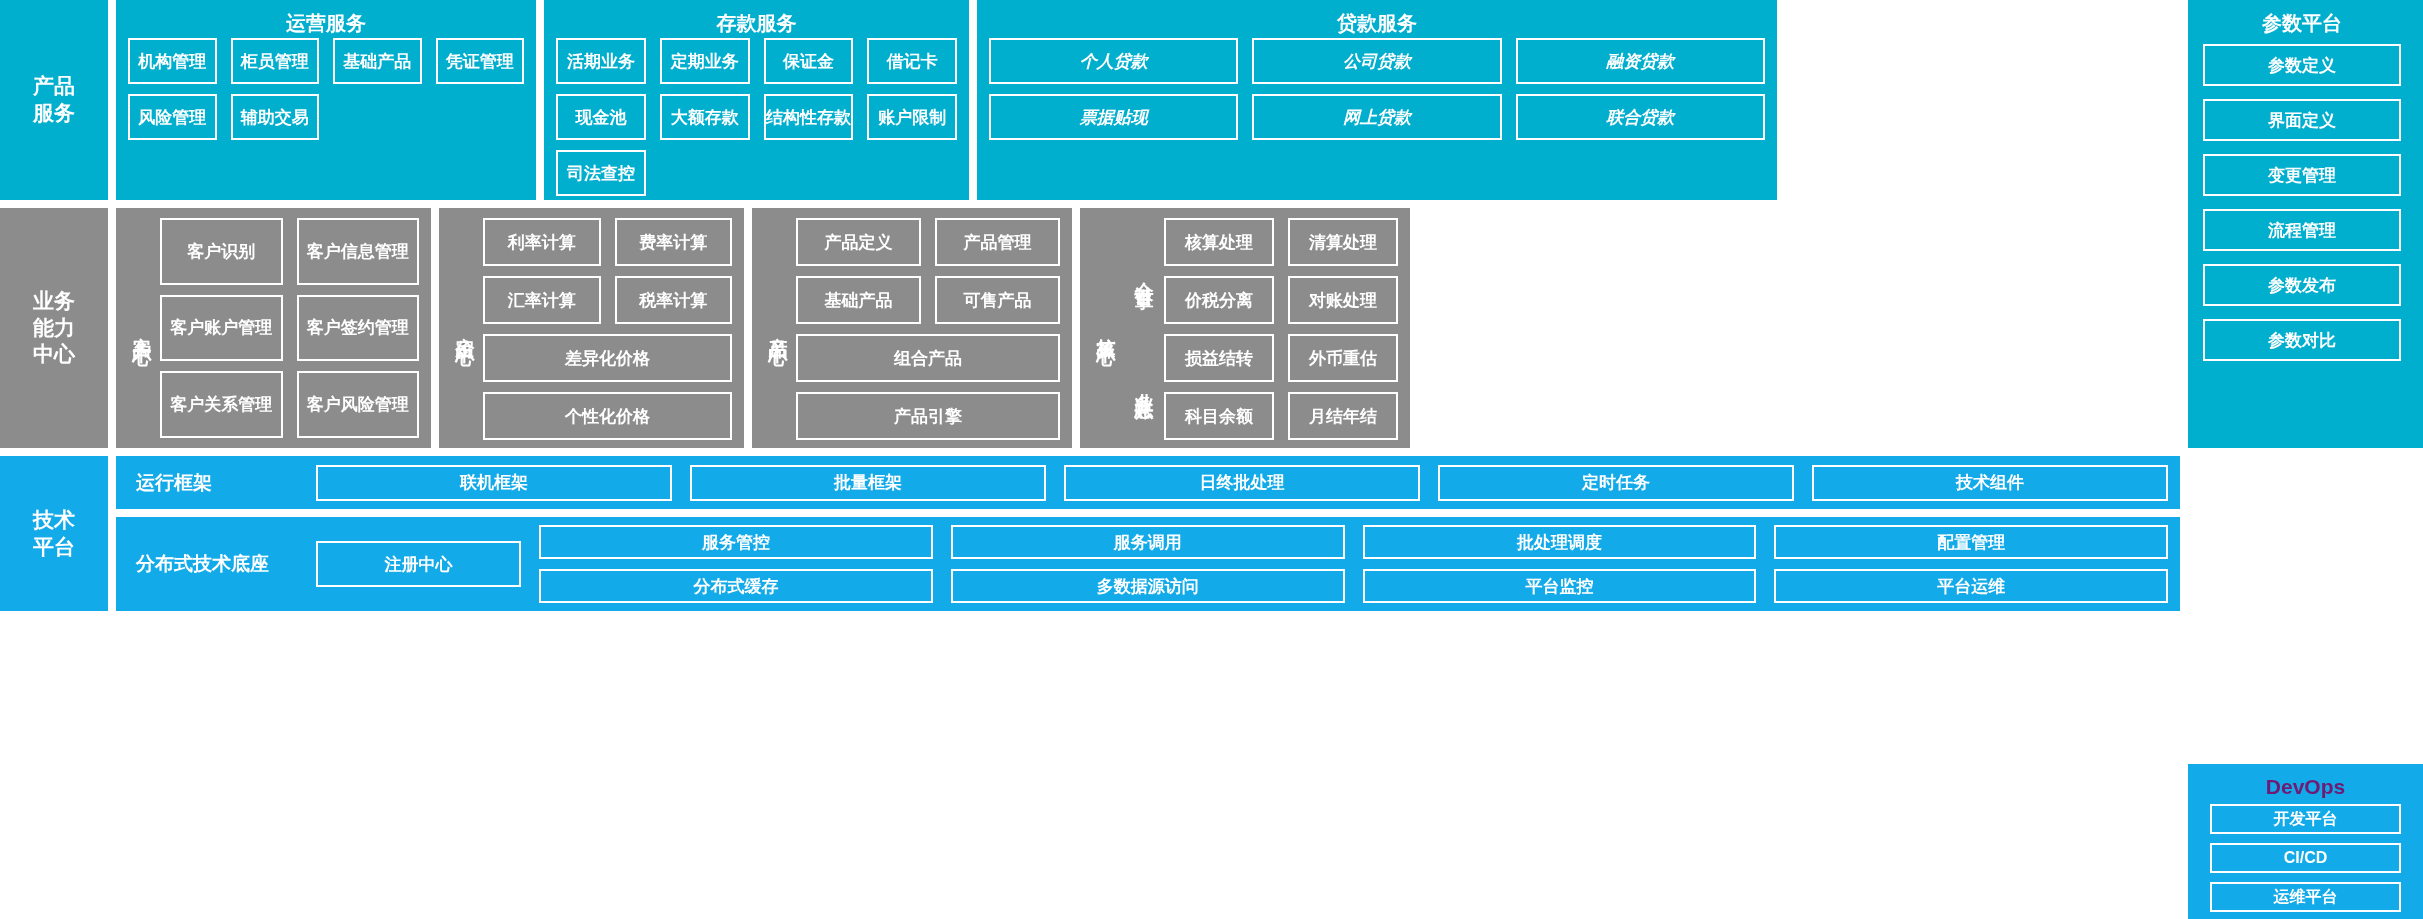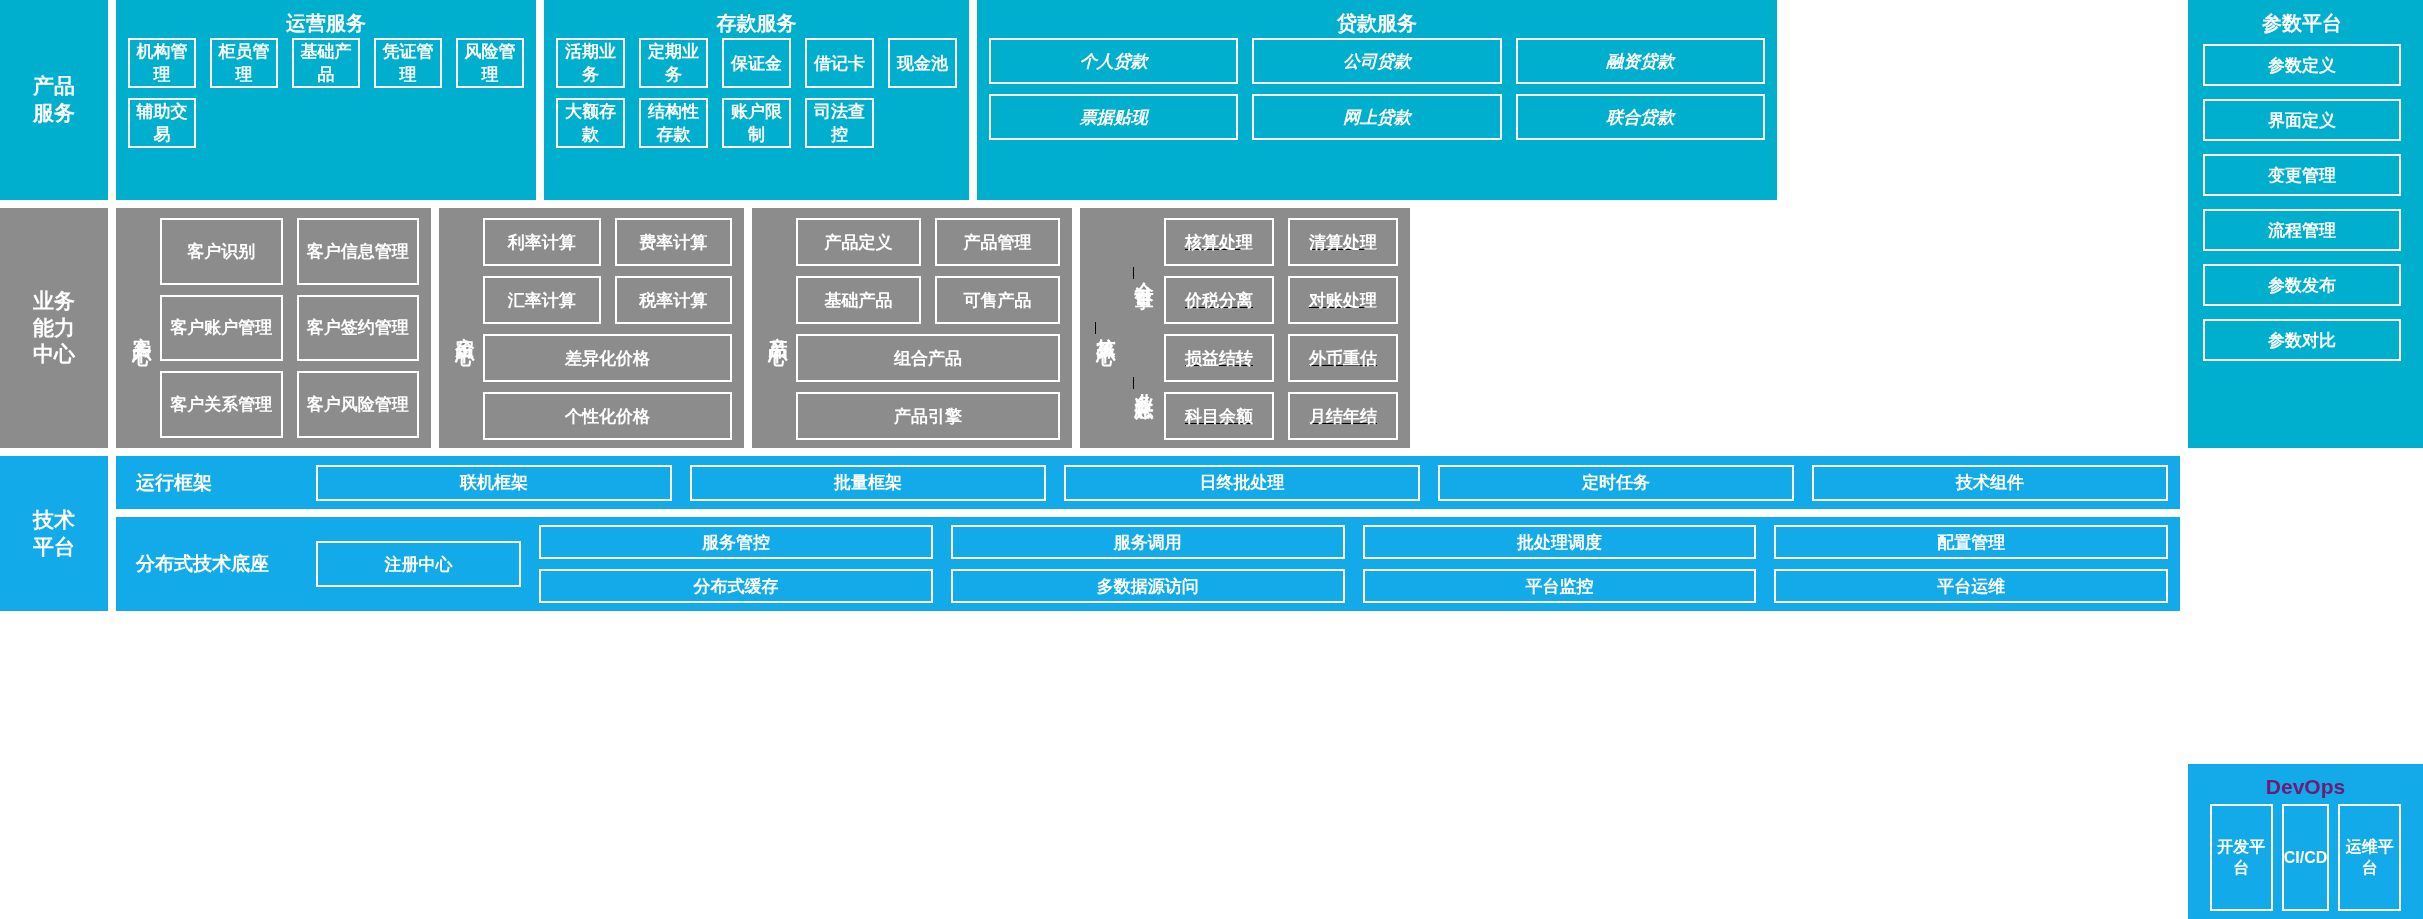--- a/index.html
+++ b/index.html
@@ -56,21 +56,21 @@
     color: #ffffff;
     font-weight: bold;
     font-size: 20px;
     text-align: center;
     height: 30px;
     line-height: 30px;
   }
   .svc-grid {
     flex: 1 1 auto;
     display: grid;
-    grid-template-columns: repeat(5, 1fr);
+    grid-template-columns: repeat(4, 1fr);
     gap: 10px 14px;
     align-content: start;
   }
   .cell {
     border: 2px solid #ffffff;
     color: #ffffff;
     font-size: 17px;
     font-weight: bold;
     display: flex;
     align-items: center;
@@ -123,21 +123,21 @@
     flex: 1 1 auto;
     display: grid;
     gap: 10px 14px;
     grid-template-columns: repeat(2, 1fr);
   }
   .center-grid .cell { min-height: 48px; }
   .span2 { grid-column: 1 / span 2; }
   .c-customer { flex: 0 0 315px; }
   .c-pricing  { flex: 0 0 305px; }
   .c-product  { flex: 0 0 320px; }
-  .c-account  { flex: 0 0 330px; text-decoration: underline; }
+  .c-account  { flex: 0 0 330px; }
 
   
   .bot-main { display: flex; flex-direction: column; gap: 8px; flex: 1 1 auto; }
   .tech-row {
     background: #12AAE8;
     display: flex;
     align-items: center;
     padding: 8px 12px;
     gap: 18px;
   }
@@ -158,21 +158,21 @@
   .devops-panel {
     width: 235px; flex: 0 0 235px;
     background: #12AAE8;
     padding: 6px 22px 8px 22px;
     display: flex; flex-direction: column;
   }
   .devops-title {
     color: #701a75; font-weight: bold; font-size: 21px;
     text-align: center; height: 34px; line-height: 34px;
   }
-  .devops-list { flex: 1 1 auto; display: flex; flex-direction: row; gap: 9px; justify-content: center; }
+  .devops-list { flex: 1 1 auto; display: flex; flex-direction: column; gap: 9px; justify-content: center; }
   .devops-list .cell { min-height: 30px; font-size: 16px; }
 </style>
 </head>
 <body>
 
 <div id="canvas">
 
   <div class="band band-top" style="padding-right: 243px;">
     <div class="row-label teal">产品
 服务</div>

